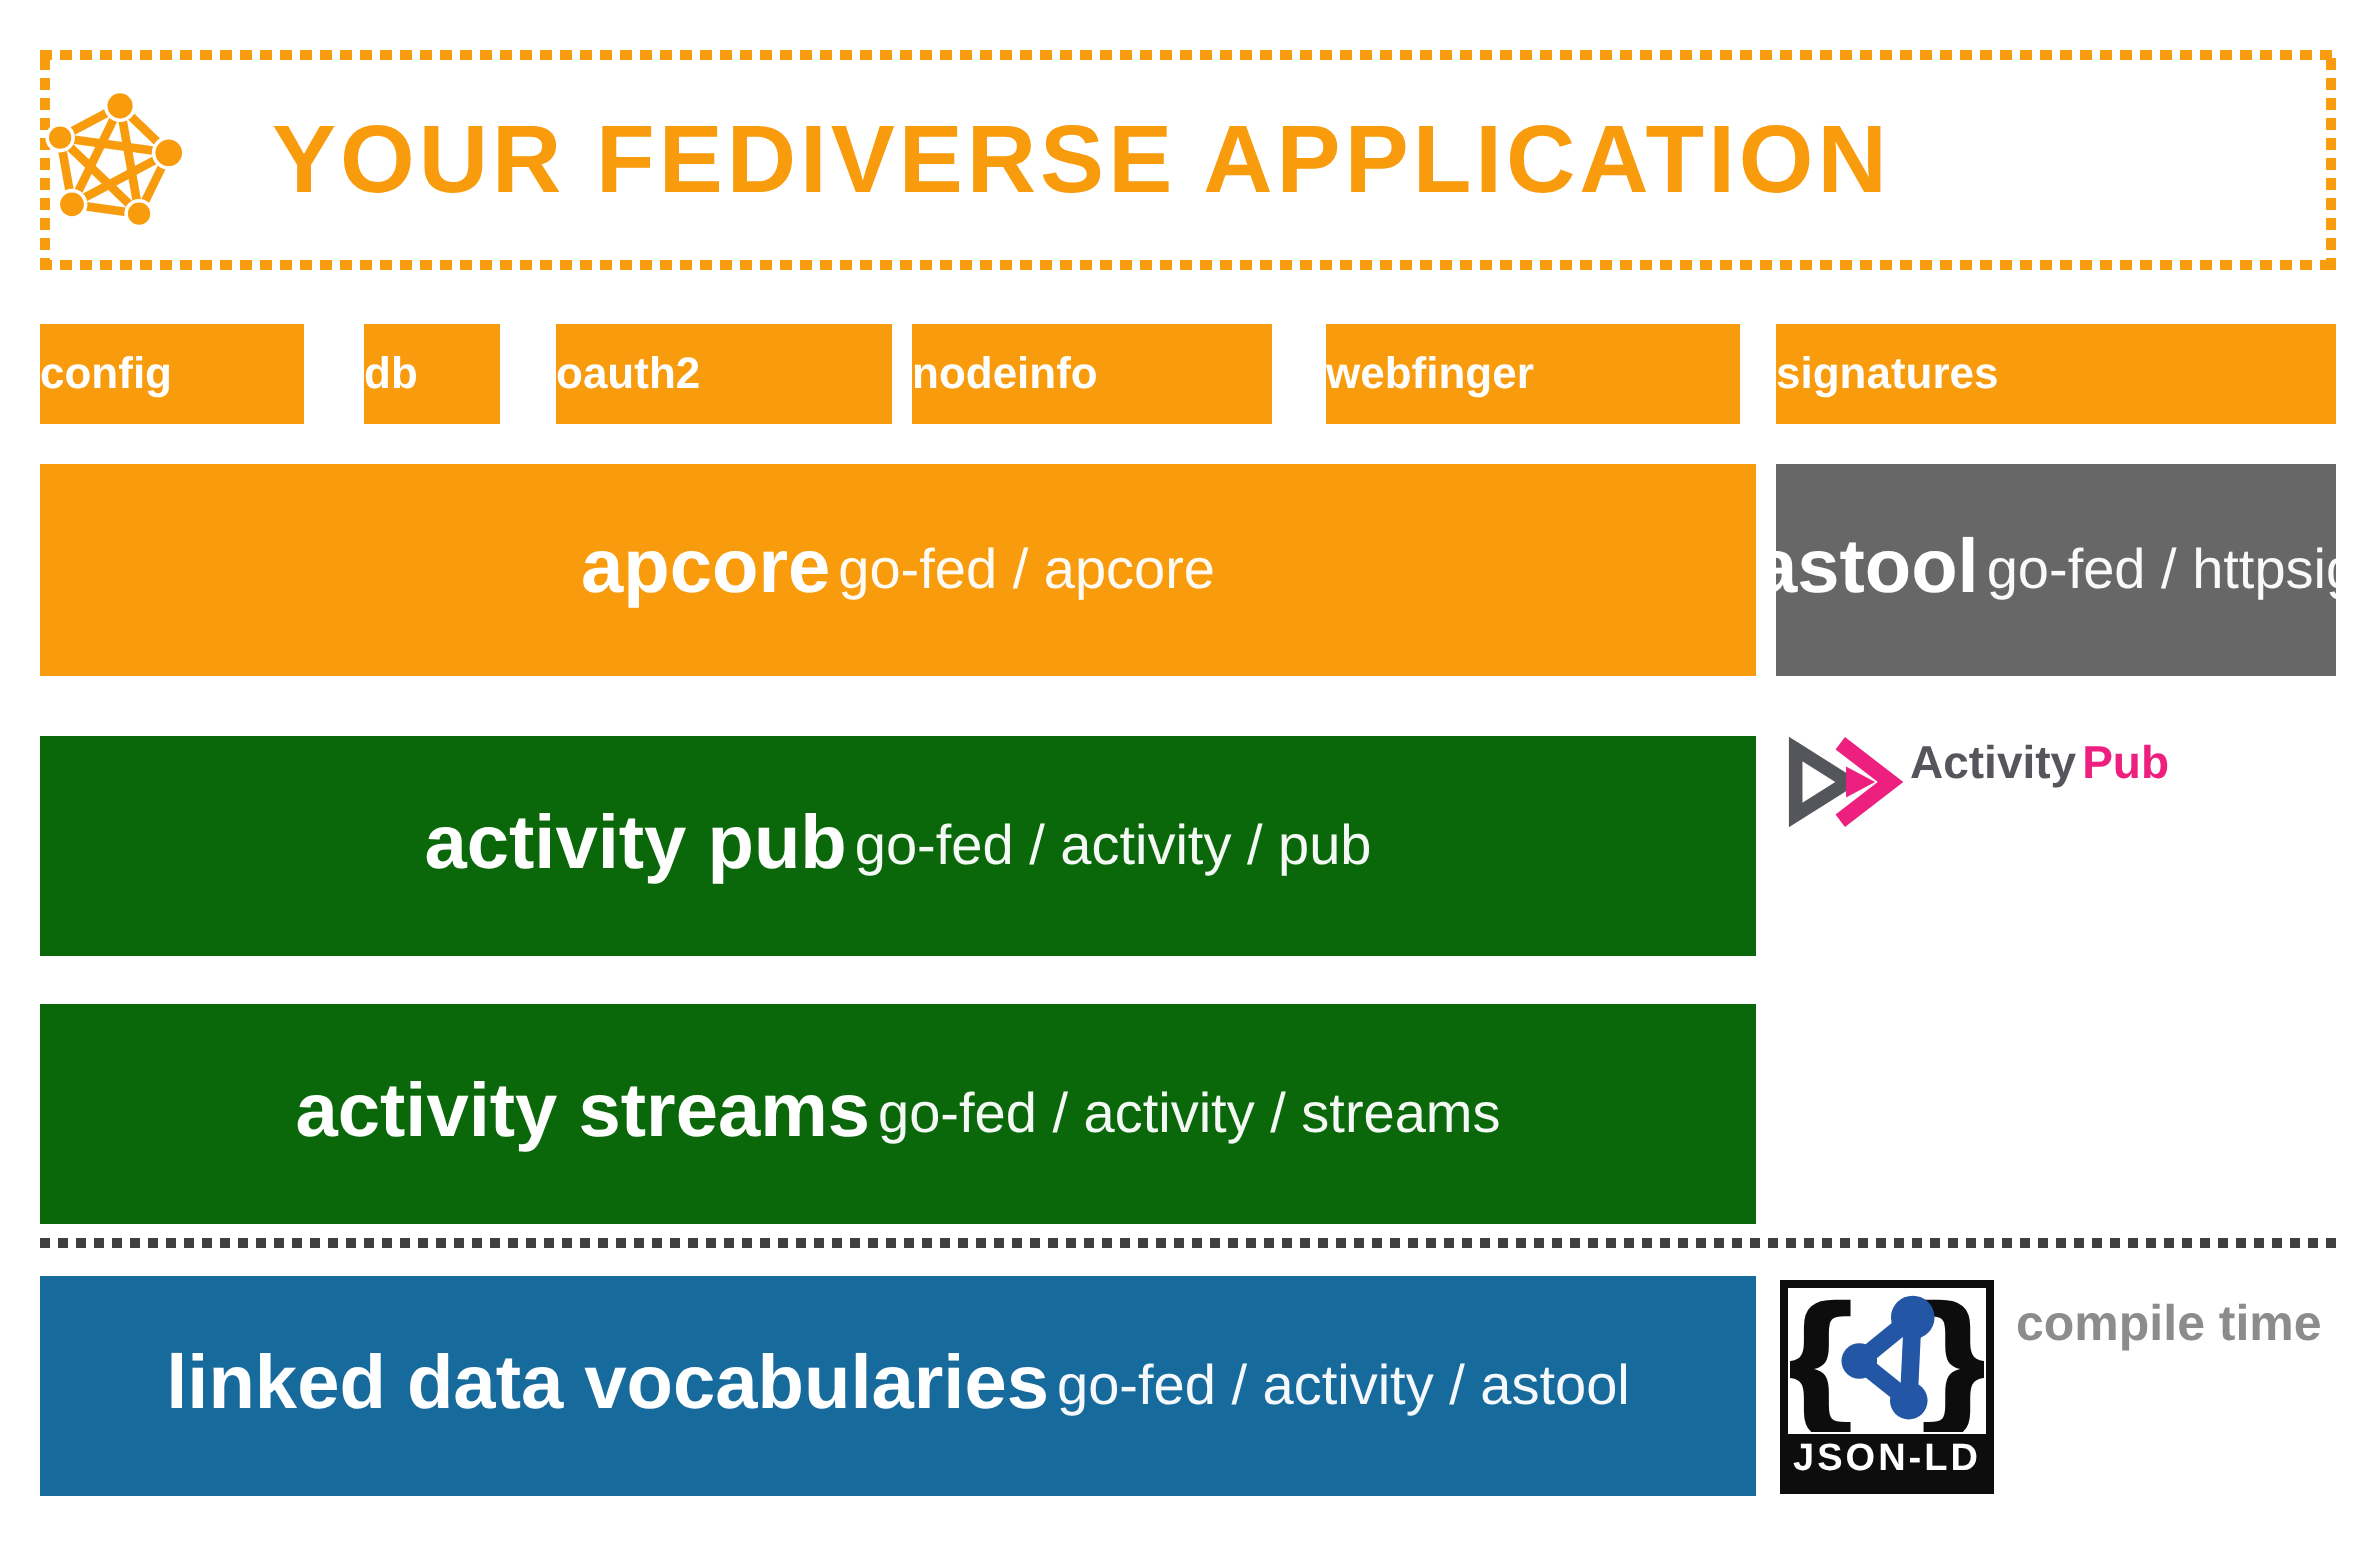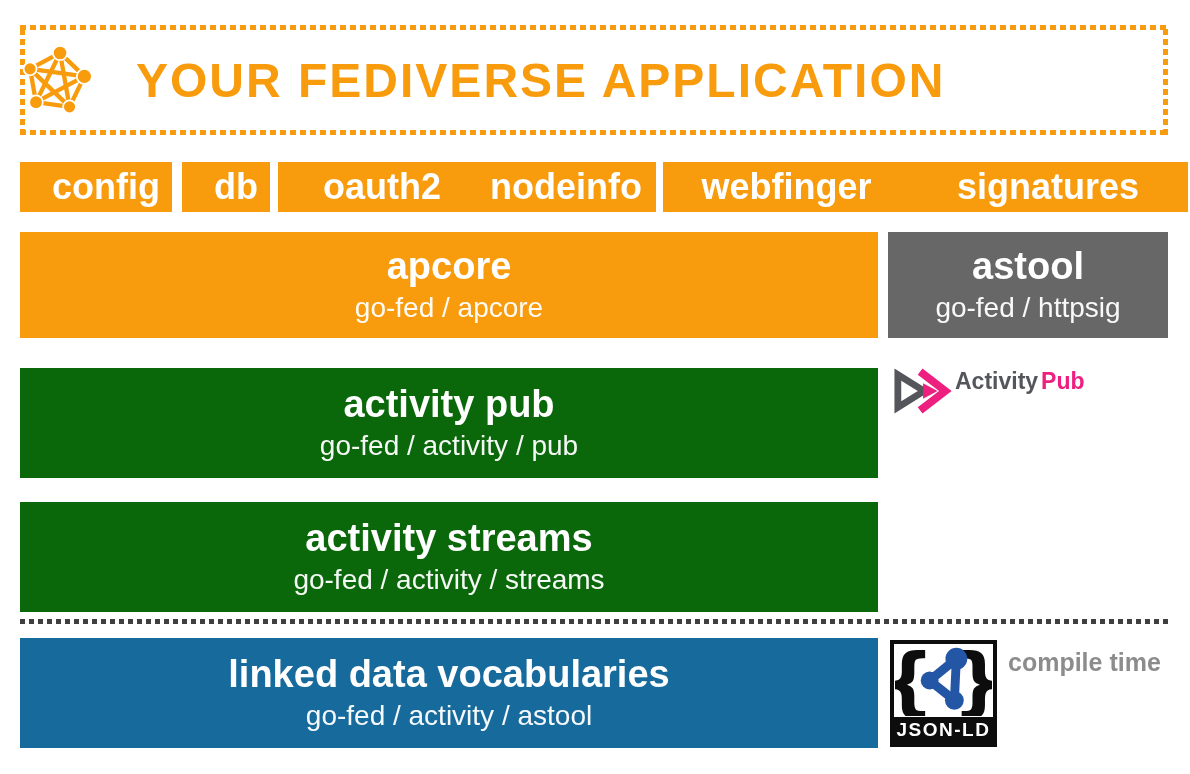--- a/index.html
+++ b/index.html
@@ -28,32 +28,32 @@
     background-repeat:no-repeat;
     display:flex;align-items:center;justify-content:flex-start;gap:44px;
   }
   .app-title{
     color:var(--orange);font-size:48px;font-weight:700;letter-spacing:2px;white-space:nowrap;
   }
 
   
   .chip{
     position:absolute;top:162px;height:50px;background:var(--orange);
-    color:#ffffff;font-size:36px;font-weight:700;text-align:center;line-height:50px;padding-left:20px;
+    color:#ffffff;font-size:22px;font-weight:700;text-align:left;line-height:50px;
   }
   .chip-config{left:20px;width:132px;}
   .chip-db{left:182px;width:68px;}
   .chip-oauth2{left:278px;width:168px;}
   .chip-nodeinfo{left:456px;width:180px;}
   .chip-webfinger{left:663px;width:207px;}
   .chip-signatures{left:888px;width:280px;}
 
   
   .layer{
-    position:absolute;display:flex;flex-direction:column;align-items:center;justify-content:center;
+    position:absolute;display:flex;flex-direction:row;align-items:center;justify-content:center;
     gap:4px;color:#ffffff;text-align:center;
   }
   .layer-title{font-size:38px;font-weight:700;line-height:1.1;white-space:nowrap;}
   .layer-sub{font-size:28px;font-weight:300;opacity:.96;line-height:1.15;white-space:nowrap;}
   .layer-apcore{left:20px;top:232px;width:858px;height:106px;background:var(--orange);}
   .layer-httpsig{left:888px;top:232px;width:280px;height:106px;background:var(--gray);}
   .layer-activitypub{left:20px;top:368px;width:858px;height:110px;background:var(--green);}
   .layer-activitystreams{left:20px;top:502px;width:858px;height:110px;background:var(--green);}
   .layer-linkeddata{left:20px;top:638px;width:858px;height:110px;background:var(--blue);}
 

